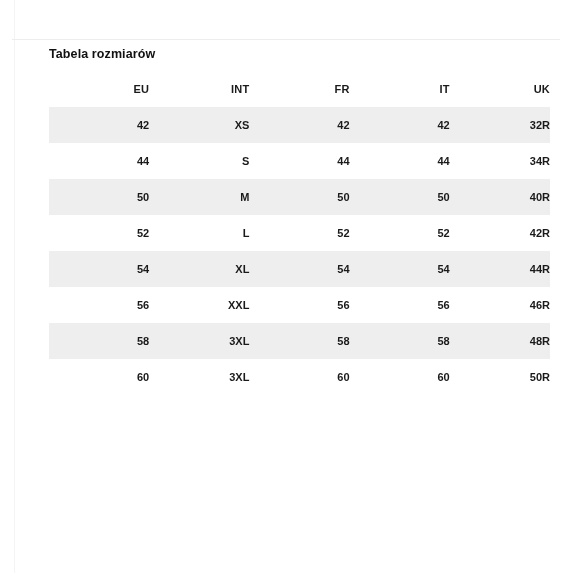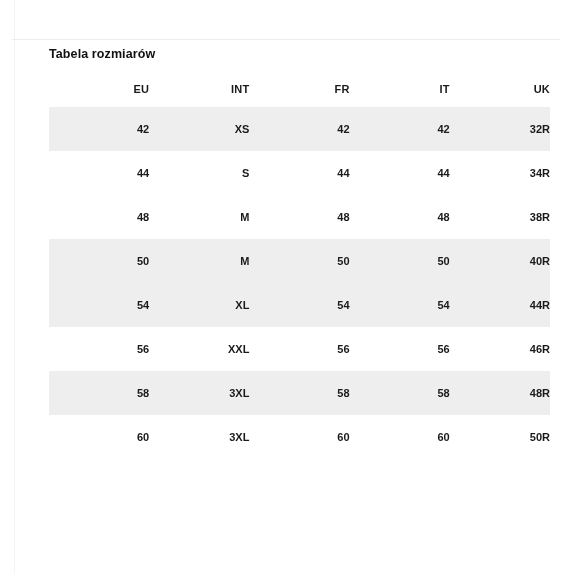--- a/index.html
+++ b/index.html
@@ -82,21 +82,21 @@
   }
 
   .size-table thead th {
     height: 37px;
     background: #ffffff;
     font-weight: bold;
     letter-spacing: 0.2px;
   }
 
   .size-table tbody tr {
-    height: 44px;
+    height: 36px;
   }
 
   .size-table tbody tr.row-shaded td {
     background: #eeeeee;
   }
 
   .size-table tbody tr.row-plain td {
     background: #ffffff;
   }
 </style>
@@ -135,33 +135,33 @@
         <td>42</td>
         <td>32R</td>
       </tr>
       <tr class="row-plain">
         <td>44</td>
         <td>S</td>
         <td>44</td>
         <td>44</td>
         <td>34R</td>
       </tr>
-      <tr class="row-plain">
-        <td>48</td>
-        <td>M</td>
-        <td>48</td>
-        <td>48</td>
-        <td>38R</td>
-      </tr>
       <tr class="row-shaded">
         <td>50</td>
         <td>M</td>
         <td>50</td>
         <td>50</td>
         <td>40R</td>
+      </tr>
+      <tr class="row-plain">
+        <td>52</td>
+        <td>L</td>
+        <td>52</td>
+        <td>52</td>
+        <td>42R</td>
       </tr>
       <tr class="row-shaded">
         <td>54</td>
         <td>XL</td>
         <td>54</td>
         <td>54</td>
         <td>44R</td>
       </tr>
       <tr class="row-plain">
         <td>56</td>

